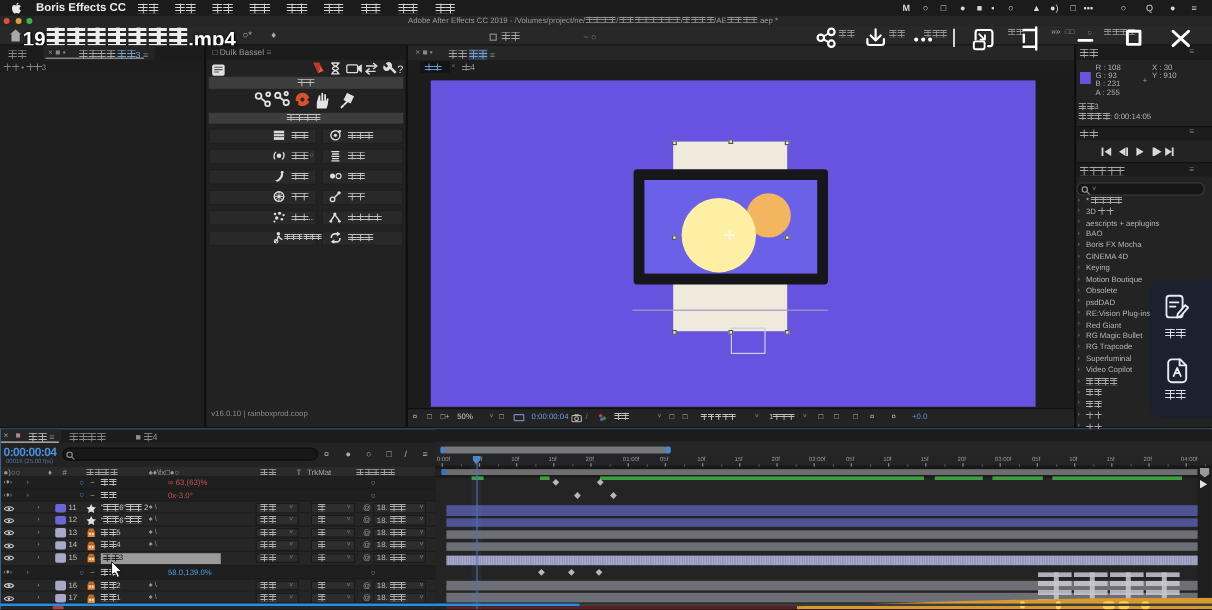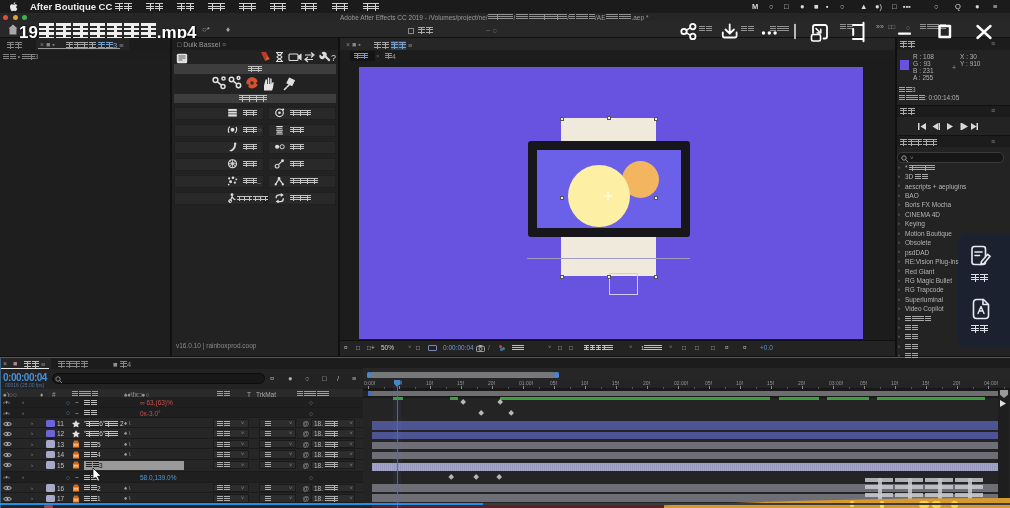--- a/index.html
+++ b/index.html
@@ -6,21 +6,21 @@
 body{position:relative;background:#161616;font-family:"Liberation Sans",sans-serif;color:#c8c8c8;}
 .abs{position:absolute;}
 .tx{position:absolute;white-space:nowrap;}
 </style></head>
 <body>
 
 <div class="abs" style="left:0;top:0;width:1010px;height:13px;background:#1b1b1c;"></div>
 <svg class="abs" style="left:10px;top:2px;" width="8" height="10" viewBox="0 0 12 14">
     <path fill="#e8e8e8" d="M9.3 7.4c0-2 1.6-2.9 1.7-3-1-1.4-2.4-1.6-2.9-1.6-1.2-.1-2.4.7-3 .7-.6 0-1.6-.7-2.6-.7C1.2 2.9 0 4.4 0 7c0 1.6.6 3.3 1.3 4.4.6 1 1.2 1.9 2.1 1.9.8 0 1.2-.6 2.3-.6 1.1 0 1.4.6 2.3.6.9 0 1.5-.9 2.1-1.8.7-1 .9-2 .9-2.1 0 0-1.7-.7-1.7-2zM7.4 1.9c.5-.6.8-1.4.7-2.2-.7 0-1.5.5-2 1.1-.4.5-.8 1.3-.7 2.1.8.1 1.5-.4 2-1z"></path>
   </svg>
-<div class="tx" style="left:30px;top:1px;font-size:9.5px;font-weight:bold;color:#ececec;">After Boutique CC</div>
+<div class="tx" style="left:30px;top:1px;font-size:9.5px;font-weight:bold;color:#ececec;">Boris Effects CC</div>
 <div class="tx" style="left:115px;top:2px;font-size:8.5px;color:#e2e2e2;letter-spacing:0;word-spacing:0;">
 <span style="margin-right:14px;"><span><span style="display:inline-block;width:8.16px;height:7.82px;vertical-align:-12%;margin:0 0.17px;background:linear-gradient(to right,transparent 46%,currentColor 46% calc(46% + 0.94px),transparent 0),repeating-linear-gradient(to bottom,currentColor 0 0.81px,transparent 0.81px 2.72px);opacity:0.92;"></span><span style="display:inline-block;width:8.16px;height:7.82px;vertical-align:-12%;margin:0 0.17px;background:linear-gradient(to right,transparent 46%,currentColor 46% calc(46% + 0.94px),transparent 0),repeating-linear-gradient(to bottom,currentColor 0 0.81px,transparent 0.81px 2.72px);opacity:0.92;"></span></span></span><span style="margin-right:14px;"><span><span style="display:inline-block;width:8.16px;height:7.82px;vertical-align:-12%;margin:0 0.17px;background:linear-gradient(to right,transparent 46%,currentColor 46% calc(46% + 0.94px),transparent 0),repeating-linear-gradient(to bottom,currentColor 0 0.81px,transparent 0.81px 2.72px);opacity:0.92;"></span><span style="display:inline-block;width:8.16px;height:7.82px;vertical-align:-12%;margin:0 0.17px;background:linear-gradient(to right,transparent 46%,currentColor 46% calc(46% + 0.94px),transparent 0),repeating-linear-gradient(to bottom,currentColor 0 0.81px,transparent 0.81px 2.72px);opacity:0.92;"></span></span></span><span style="margin-right:14px;"><span><span style="display:inline-block;width:8.16px;height:7.82px;vertical-align:-12%;margin:0 0.17px;background:linear-gradient(to right,transparent 46%,currentColor 46% calc(46% + 0.94px),transparent 0),repeating-linear-gradient(to bottom,currentColor 0 0.81px,transparent 0.81px 2.72px);opacity:0.92;"></span><span style="display:inline-block;width:8.16px;height:7.82px;vertical-align:-12%;margin:0 0.17px;background:linear-gradient(to right,transparent 46%,currentColor 46% calc(46% + 0.94px),transparent 0),repeating-linear-gradient(to bottom,currentColor 0 0.81px,transparent 0.81px 2.72px);opacity:0.92;"></span></span></span><span style="margin-right:14px;"><span><span style="display:inline-block;width:8.16px;height:7.82px;vertical-align:-12%;margin:0 0.17px;background:linear-gradient(to right,transparent 46%,currentColor 46% calc(46% + 0.94px),transparent 0),repeating-linear-gradient(to bottom,currentColor 0 0.81px,transparent 0.81px 2.72px);opacity:0.92;"></span><span style="display:inline-block;width:8.16px;height:7.82px;vertical-align:-12%;margin:0 0.17px;background:linear-gradient(to right,transparent 46%,currentColor 46% calc(46% + 0.94px),transparent 0),repeating-linear-gradient(to bottom,currentColor 0 0.81px,transparent 0.81px 2.72px);opacity:0.92;"></span></span></span><span style="margin-right:14px;"><span><span style="display:inline-block;width:8.16px;height:7.82px;vertical-align:-12%;margin:0 0.17px;background:linear-gradient(to right,transparent 46%,currentColor 46% calc(46% + 0.94px),transparent 0),repeating-linear-gradient(to bottom,currentColor 0 0.81px,transparent 0.81px 2.72px);opacity:0.92;"></span><span style="display:inline-block;width:8.16px;height:7.82px;vertical-align:-12%;margin:0 0.17px;background:linear-gradient(to right,transparent 46%,currentColor 46% calc(46% + 0.94px),transparent 0),repeating-linear-gradient(to bottom,currentColor 0 0.81px,transparent 0.81px 2.72px);opacity:0.92;"></span></span></span><span style="margin-right:14px;"><span><span style="display:inline-block;width:8.16px;height:7.82px;vertical-align:-12%;margin:0 0.17px;background:linear-gradient(to right,transparent 46%,currentColor 46% calc(46% + 0.94px),transparent 0),repeating-linear-gradient(to bottom,currentColor 0 0.81px,transparent 0.81px 2.72px);opacity:0.92;"></span><span style="display:inline-block;width:8.16px;height:7.82px;vertical-align:-12%;margin:0 0.17px;background:linear-gradient(to right,transparent 46%,currentColor 46% calc(46% + 0.94px),transparent 0),repeating-linear-gradient(to bottom,currentColor 0 0.81px,transparent 0.81px 2.72px);opacity:0.92;"></span></span></span><span style="margin-right:14px;"><span><span style="display:inline-block;width:8.16px;height:7.82px;vertical-align:-12%;margin:0 0.17px;background:linear-gradient(to right,transparent 46%,currentColor 46% calc(46% + 0.94px),transparent 0),repeating-linear-gradient(to bottom,currentColor 0 0.81px,transparent 0.81px 2.72px);opacity:0.92;"></span><span style="display:inline-block;width:8.16px;height:7.82px;vertical-align:-12%;margin:0 0.17px;background:linear-gradient(to right,transparent 46%,currentColor 46% calc(46% + 0.94px),transparent 0),repeating-linear-gradient(to bottom,currentColor 0 0.81px,transparent 0.81px 2.72px);opacity:0.92;"></span></span></span><span style="margin-right:14px;"><span><span style="display:inline-block;width:8.16px;height:7.82px;vertical-align:-12%;margin:0 0.17px;background:linear-gradient(to right,transparent 46%,currentColor 46% calc(46% + 0.94px),transparent 0),repeating-linear-gradient(to bottom,currentColor 0 0.81px,transparent 0.81px 2.72px);opacity:0.92;"></span><span style="display:inline-block;width:8.16px;height:7.82px;vertical-align:-12%;margin:0 0.17px;background:linear-gradient(to right,transparent 46%,currentColor 46% calc(46% + 0.94px),transparent 0),repeating-linear-gradient(to bottom,currentColor 0 0.81px,transparent 0.81px 2.72px);opacity:0.92;"></span></span></span><span><span><span style="display:inline-block;width:8.16px;height:7.82px;vertical-align:-12%;margin:0 0.17px;background:linear-gradient(to right,transparent 46%,currentColor 46% calc(46% + 0.94px),transparent 0),repeating-linear-gradient(to bottom,currentColor 0 0.81px,transparent 0.81px 2.72px);opacity:0.92;"></span><span style="display:inline-block;width:8.16px;height:7.82px;vertical-align:-12%;margin:0 0.17px;background:linear-gradient(to right,transparent 46%,currentColor 46% calc(46% + 0.94px),transparent 0),repeating-linear-gradient(to bottom,currentColor 0 0.81px,transparent 0.81px 2.72px);opacity:0.92;"></span></span></span></div>
 <div id="macicons"></div>
 
 <div class="abs" style="left:0;top:13px;width:1010px;height:8px;background:#262626;"></div>
 <div class="abs" style="left:3px;top:14.5px;width:5px;height:5px;border-radius:50%;background:#df4d43;"></div>
 <div class="abs" style="left:12.5px;top:14.5px;width:5px;height:5px;border-radius:50%;background:#d9a13a;"></div>
 <div class="abs" style="left:22px;top:14.5px;width:5px;height:5px;border-radius:50%;background:#39b44f;"></div>
 <div class="tx" style="left:340px;top:13.5px;font-size:6.5px;color:#9a9a9a;"><span>Adobe After Effects CC 2019 - /Volumes/project/ne/<span style="display:inline-block;width:6.24px;height:5.98px;vertical-align:-12%;margin:0 0.13px;background:linear-gradient(to right,transparent 46%,currentColor 46% calc(46% + 0.71px),transparent 0),repeating-linear-gradient(to bottom,currentColor 0 0.70px,transparent 0.70px 2.08px);opacity:0.92;"></span><span style="display:inline-block;width:6.24px;height:5.98px;vertical-align:-12%;margin:0 0.13px;background:linear-gradient(to right,transparent 46%,currentColor 46% calc(46% + 0.71px),transparent 0),repeating-linear-gradient(to bottom,currentColor 0 0.70px,transparent 0.70px 2.08px);opacity:0.92;"></span><span style="display:inline-block;width:6.24px;height:5.98px;vertical-align:-12%;margin:0 0.13px;background:linear-gradient(to right,transparent 46%,currentColor 46% calc(46% + 0.71px),transparent 0),repeating-linear-gradient(to bottom,currentColor 0 0.70px,transparent 0.70px 2.08px);opacity:0.92;"></span><span style="display:inline-block;width:6.24px;height:5.98px;vertical-align:-12%;margin:0 0.13px;background:linear-gradient(to right,transparent 46%,currentColor 46% calc(46% + 0.71px),transparent 0),repeating-linear-gradient(to bottom,currentColor 0 0.70px,transparent 0.70px 2.08px);opacity:0.92;"></span>/<span style="display:inline-block;width:6.24px;height:5.98px;vertical-align:-12%;margin:0 0.13px;background:linear-gradient(to right,transparent 46%,currentColor 46% calc(46% + 0.71px),transparent 0),repeating-linear-gradient(to bottom,currentColor 0 0.70px,transparent 0.70px 2.08px);opacity:0.92;"></span><span style="display:inline-block;width:6.24px;height:5.98px;vertical-align:-12%;margin:0 0.13px;background:linear-gradient(to right,transparent 46%,currentColor 46% calc(46% + 0.71px),transparent 0),repeating-linear-gradient(to bottom,currentColor 0 0.70px,transparent 0.70px 2.08px);opacity:0.92;"></span><span style="display:inline-block;width:6.24px;height:5.98px;vertical-align:-12%;margin:0 0.13px;background:linear-gradient(to right,transparent 46%,currentColor 46% calc(46% + 0.71px),transparent 0),repeating-linear-gradient(to bottom,currentColor 0 0.70px,transparent 0.70px 2.08px);opacity:0.92;"></span><span style="display:inline-block;width:6.24px;height:5.98px;vertical-align:-12%;margin:0 0.13px;background:linear-gradient(to right,transparent 46%,currentColor 46% calc(46% + 0.71px),transparent 0),repeating-linear-gradient(to bottom,currentColor 0 0.70px,transparent 0.70px 2.08px);opacity:0.92;"></span><span style="display:inline-block;width:6.24px;height:5.98px;vertical-align:-12%;margin:0 0.13px;background:linear-gradient(to right,transparent 46%,currentColor 46% calc(46% + 0.71px),transparent 0),repeating-linear-gradient(to bottom,currentColor 0 0.70px,transparent 0.70px 2.08px);opacity:0.92;"></span><span style="display:inline-block;width:6.24px;height:5.98px;vertical-align:-12%;margin:0 0.13px;background:linear-gradient(to right,transparent 46%,currentColor 46% calc(46% + 0.71px),transparent 0),repeating-linear-gradient(to bottom,currentColor 0 0.70px,transparent 0.70px 2.08px);opacity:0.92;"></span><span style="display:inline-block;width:6.24px;height:5.98px;vertical-align:-12%;margin:0 0.13px;background:linear-gradient(to right,transparent 46%,currentColor 46% calc(46% + 0.71px),transparent 0),repeating-linear-gradient(to bottom,currentColor 0 0.70px,transparent 0.70px 2.08px);opacity:0.92;"></span><span style="display:inline-block;width:6.24px;height:5.98px;vertical-align:-12%;margin:0 0.13px;background:linear-gradient(to right,transparent 46%,currentColor 46% calc(46% + 0.71px),transparent 0),repeating-linear-gradient(to bottom,currentColor 0 0.70px,transparent 0.70px 2.08px);opacity:0.92;"></span>/<span style="display:inline-block;width:6.24px;height:5.98px;vertical-align:-12%;margin:0 0.13px;background:linear-gradient(to right,transparent 46%,currentColor 46% calc(46% + 0.71px),transparent 0),repeating-linear-gradient(to bottom,currentColor 0 0.70px,transparent 0.70px 2.08px);opacity:0.92;"></span><span style="display:inline-block;width:6.24px;height:5.98px;vertical-align:-12%;margin:0 0.13px;background:linear-gradient(to right,transparent 46%,currentColor 46% calc(46% + 0.71px),transparent 0),repeating-linear-gradient(to bottom,currentColor 0 0.70px,transparent 0.70px 2.08px);opacity:0.92;"></span><span style="display:inline-block;width:6.24px;height:5.98px;vertical-align:-12%;margin:0 0.13px;background:linear-gradient(to right,transparent 46%,currentColor 46% calc(46% + 0.71px),transparent 0),repeating-linear-gradient(to bottom,currentColor 0 0.70px,transparent 0.70px 2.08px);opacity:0.92;"></span><span style="display:inline-block;width:6.24px;height:5.98px;vertical-align:-12%;margin:0 0.13px;background:linear-gradient(to right,transparent 46%,currentColor 46% calc(46% + 0.71px),transparent 0),repeating-linear-gradient(to bottom,currentColor 0 0.70px,transparent 0.70px 2.08px);opacity:0.92;"></span>/AE<span style="display:inline-block;width:6.24px;height:5.98px;vertical-align:-12%;margin:0 0.13px;background:linear-gradient(to right,transparent 46%,currentColor 46% calc(46% + 0.71px),transparent 0),repeating-linear-gradient(to bottom,currentColor 0 0.70px,transparent 0.70px 2.08px);opacity:0.92;"></span><span style="display:inline-block;width:6.24px;height:5.98px;vertical-align:-12%;margin:0 0.13px;background:linear-gradient(to right,transparent 46%,currentColor 46% calc(46% + 0.71px),transparent 0),repeating-linear-gradient(to bottom,currentColor 0 0.70px,transparent 0.70px 2.08px);opacity:0.92;"></span><span style="display:inline-block;width:6.24px;height:5.98px;vertical-align:-12%;margin:0 0.13px;background:linear-gradient(to right,transparent 46%,currentColor 46% calc(46% + 0.71px),transparent 0),repeating-linear-gradient(to bottom,currentColor 0 0.70px,transparent 0.70px 2.08px);opacity:0.92;"></span><span style="display:inline-block;width:6.24px;height:5.98px;vertical-align:-12%;margin:0 0.13px;background:linear-gradient(to right,transparent 46%,currentColor 46% calc(46% + 0.71px),transparent 0),repeating-linear-gradient(to bottom,currentColor 0 0.70px,transparent 0.70px 2.08px);opacity:0.92;"></span>.aep *</span></div>
 

